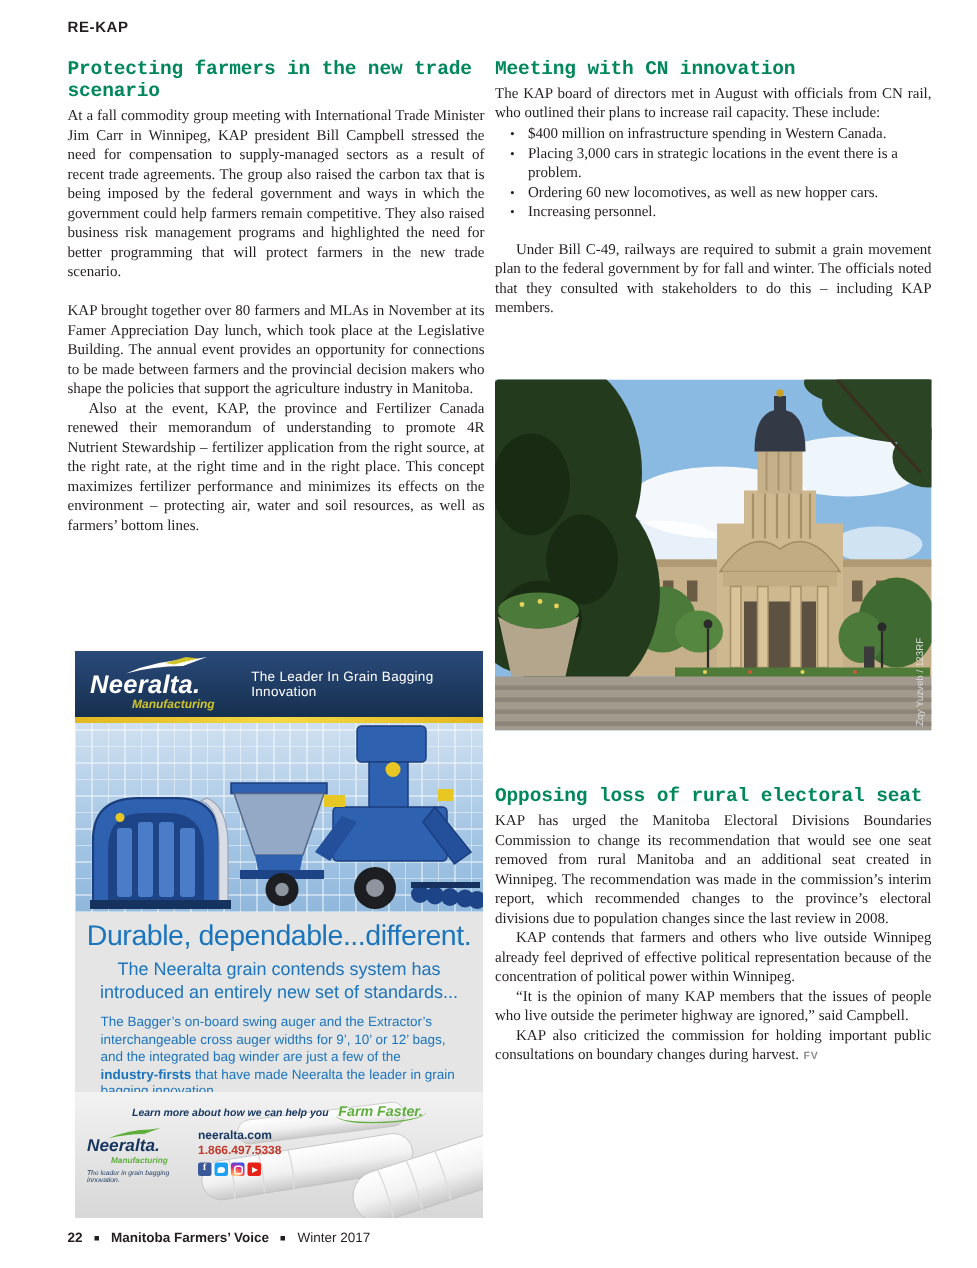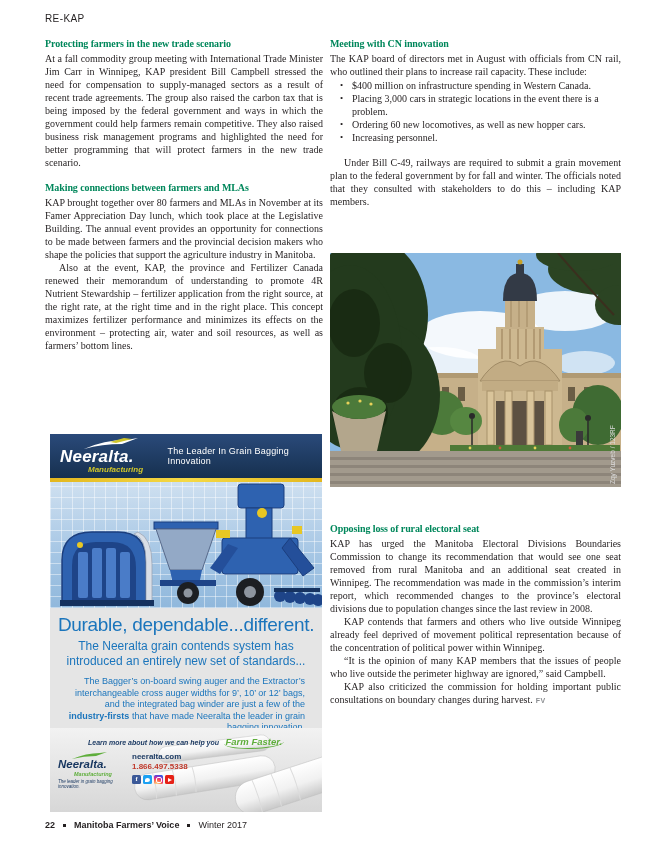--- a/index.html
+++ b/index.html
@@ -1,24 +1,24 @@
 <!DOCTYPE html>
 <html><head>
 <meta charset="utf-8">
 <style>
   *{margin:0;padding:0;box-sizing:border-box}
   html,body{width:651px;height:845px}
   body{font-family:"Liberation Serif",serif;background:#fff;color:#231f20;position:relative}
   .page{position:absolute;inset:0;background:#fff;overflow:hidden}
-  .kicker{position:absolute;left:45px;top:13px;font-family:"Liberation Sans",sans-serif;font-weight:normal;font-size:10px;letter-spacing:.4px}
+  .kicker{position:absolute;left:45px;top:13px;font-family:"Liberation Sans",sans-serif;font-weight:bold;font-size:10px;letter-spacing:.4px}
   .col{position:absolute}
   .col-left{left:45px;top:38px;width:278px}
   .col-right{left:330px;top:38px;width:291px}
   .col-electoral{left:330px;top:523px;width:291px}
-  .h{font-family:Liberation Serif, serif;font-weight:bold;font-size:10px;color:#00875B;margin:0 0 3px;letter-spacing:-.1px}
+  .h{font-family:Liberation Mono, monospace;font-weight:bold;font-size:13px;color:#00875B;margin:0 0 3px;letter-spacing:-.1px}
   .p{font-size:10px;line-height:13px;text-align:justify}
   .indent{text-indent:14px}
   .article + .article{margin-top:13px}
   .mt{margin-top:12px}
   .bullets{list-style:none;margin:1px 0 0;padding:0}
   .bullets li{font-size:10px;line-height:13px;padding-left:22px;padding-right:10px;position:relative}
   .bullets li::before{content:"\2022";position:absolute;left:10px;font-size:9px}
   .endmark{font-family:"Liberation Sans",sans-serif;font-weight:bold;font-size:7px;color:#8a8d90;letter-spacing:.5px;margin-left:3px}
   .photo{position:absolute;left:330px;top:253px;width:291px;height:234px}
   .photo svg{display:block;width:100%;height:100%}
@@ -35,21 +35,21 @@
   .ad-banner-tag{color:#fff;font-size:9px;letter-spacing:.2px;margin-left:8px}
   .ad-stripe{height:4px;background:linear-gradient(90deg,#e3b71f,#f5d945,#e3b71f)}
   .ad-machinery{height:126px;position:relative;background:
     repeating-linear-gradient(90deg, rgba(255,255,255,.45) 0 1px, transparent 1px 11px),
     repeating-linear-gradient(0deg, rgba(255,255,255,.45) 0 1px, transparent 1px 11px),
     linear-gradient(180deg,#cfe0f0,#a7c7e5 55%,#90b8dc)}
   .ad-machinery svg{position:absolute;inset:0;width:100%;height:100%}
   .ad-copy{height:120px;background:#e5e5e5;text-align:center;padding-top:6px}
   .ad-headline{font-size:19px;color:#1b75bc;letter-spacing:-.3px}
   .ad-sub{font-size:12px;line-height:14.5px;color:#1b75bc;margin-top:3px}
-  .ad-body{font-size:9px;line-height:11.5px;color:#1b75bc;margin:8px auto 0;width:238px;text-align:right}
+  .ad-body{font-size:9px;line-height:11.5px;color:#1b75bc;margin:8px auto 0;width:238px;text-align:left}
   .ad-body b{font-weight:bold}
   .ad-bottom{height:84px;background:linear-gradient(180deg,#f2f2f2,#d7d7d7);position:relative;overflow:hidden}
   .bags{position:absolute;inset:0;width:100%;height:100%}
   .ad-learn{position:relative;text-align:center;font-style:italic;padding-top:3px}
   .lm{font-size:7px;font-weight:bold;color:#16355f}
   .ff{font-size:9.5px;font-weight:bold;color:#5fae3c;border-bottom:1.5px solid #5fae3c;border-radius:0 0 60% 40%;padding:0 2px 1px}
   .ad-foot{position:absolute;left:8px;top:24px;display:flex;gap:10px;align-items:flex-start}
   .ad-logo2{font-style:italic;line-height:1;width:64px}
   .swoosh2{display:block;margin-left:14px;margin-bottom:-1px}
   .n2{font-size:11.5px;font-weight:bold;color:#16355f}
@@ -74,21 +74,20 @@
 <div class="page">
 
   <div class="kicker">RE-KAP</div>
 
   <div class="col col-left">
     <section class="article">
       <h2 class="h">Protecting farmers in the new trade scenario</h2>
       <p class="p">At a fall commodity group meeting with International Trade Minister Jim Carr in Winnipeg, KAP president Bill Campbell stressed the need for compensation to supply-managed sectors as a result of recent trade agreements. The group also raised the carbon tax that is being imposed by the federal government and ways in which the government could help farmers remain competitive. They also raised business risk management programs and highlighted the need for better programming that will protect farmers in the new trade scenario.</p>
     </section>
     <section class="article">
-      <h2 class="h">Making connections between farmers and MLAs</h2>
       <p class="p">KAP brought together over 80 farmers and MLAs in November at its Famer Appreciation Day lunch, which took place at the Legislative Building. The annual event provides an opportunity for connections to be made between farmers and the provincial decision makers who shape the policies that support the agriculture industry in Manitoba.</p>
       <p class="p indent">Also at the event, KAP, the province and Fertilizer Canada renewed their memorandum of understanding to promote 4R Nutrient Stewardship – fertilizer application from the right source, at the right rate, at the right time and in the right place. This concept maximizes fertilizer performance and minimizes its effects on the environment – protecting air, water and soil resources, as well as farmers’ bottom lines.</p>
     </section>
   </div>
 
   <div class="col col-right">
     <section class="article">
       <h2 class="h">Meeting with CN innovation</h2>
       <p class="p">The KAP board of directors met in August with officials from CN rail, who outlined their plans to increase rail capacity. These include:</p>
       <ul class="bullets">
@@ -199,21 +198,21 @@
       <rect x="0" y="220" width="291" height="3" fill="#8d857a"></rect>
       <rect x="0" y="228" width="291" height="3" fill="#8d857a"></rect>
       <text transform="translate(285,231) rotate(-90)" font-size="6.5" fill="#dddddd" font-family="Liberation Sans, sans-serif">Zqy Yuzveb / 123RF</text>
     </svg>
   </div>
 
   <div class="col col-electoral">
     <section class="article">
       <h2 class="h">Opposing loss of rural electoral seat</h2>
       <p class="p">KAP has urged the Manitoba Electoral Divisions Boundaries Commission to change its recommendation that would see one seat removed from rural Manitoba and an additional seat created in Winnipeg. The recommendation was made in the commission’s interim report, which recommended changes to the province’s electoral divisions due to population changes since the last review in 2008.</p>
-      <p class="p indent">KAP contends that farmers and others who live outside Winnipeg already feel deprived of movement political representation because of the concentration of political power within Winnipeg.</p>
+      <p class="p indent">KAP contends that farmers and others who live outside Winnipeg already feel deprived of effective political representation because of the concentration of political power within Winnipeg.</p>
       <p class="p indent">“It is the opinion of many KAP members that the issues of people who live outside the perimeter highway are ignored,” said Campbell.</p>
       <p class="p indent"><span>KAP also criticized the commission for holding important public consultations on boundary changes during harvest.</span><span class="endmark">FV</span></p>
     </section>
   </div>
 
   <div class="ad">
     <div class="ad-banner">
       <div class="ad-logo">
         <svg class="swoosh" width="56" height="12" viewBox="0 0 56 12">
           <path d="M0,11 Q20,2 42,2 L54,0 L38,6 Q18,6 0,11 Z" fill="#ffffff"></path>

